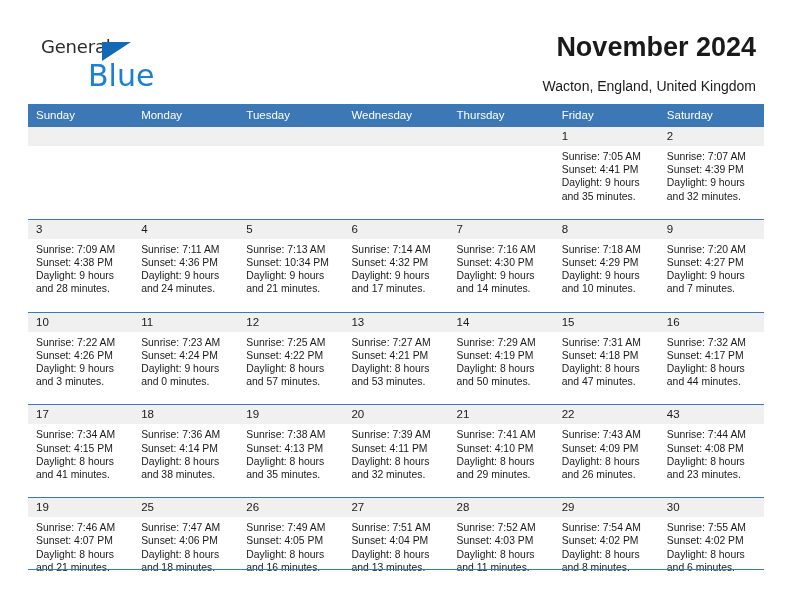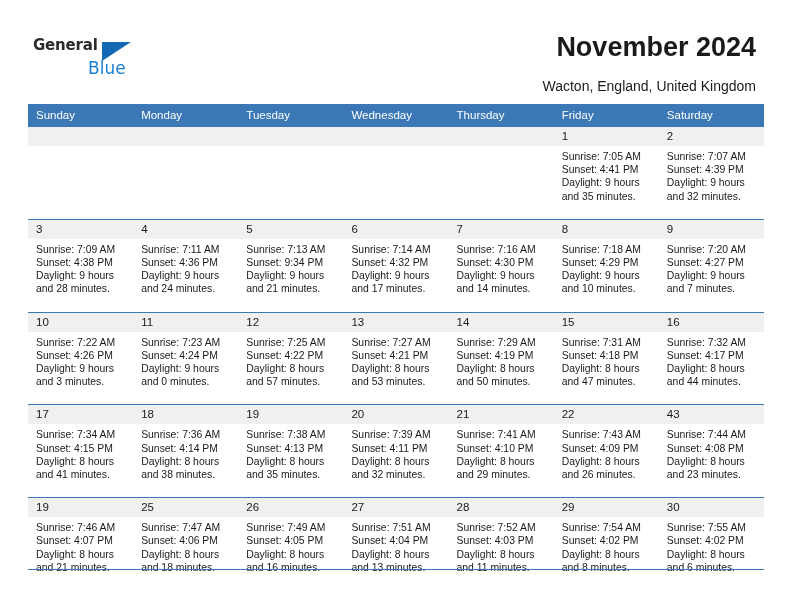--- a/index.html
+++ b/index.html
@@ -31,42 +31,42 @@
   }
   .logo {
     position: absolute;
     left: 33px;
     top: 36px;
     width: 180px;
     height: 52px;
   }
   .logo-general {
     position: absolute;
-    left: 0;
+    left: 8px;
     top: 0;
-    font-size: 15px;
+    font-size: 18px;
     letter-spacing: -0.2px;
     color: #2b2b2b;
     font-family: "DejaVu Sans", sans-serif;
-    font-weight: 700;
+    font-weight: 400;
   }
   .logo-tri {
     position: absolute;
     left: 69px;
     top: 6px;
     width: 0;
     height: 0;
     border-left: 29px solid #1469b4;
     border-bottom: 19px solid transparent;
   }
   .logo-blue {
     position: absolute;
     left: 55px;
     top: 22px;
-    font-size: 17px;
+    font-size: 30px;
     color: #1b7fd4;
     font-family: "DejaVu Sans", sans-serif;
     font-weight: 400;
   }
   .title {
     position: absolute;
     right: 36px;
     top: 32px;
     font-size: 27px;
     color: #1a1a1a;
@@ -223,21 +223,21 @@
               <div>Sunrise: 7:11 AM</div>
               <div>Sunset: 4:36 PM</div>
               <div>Daylight: 9 hours</div>
               <div>and 24 minutes.</div>
             </div>
           </td>
           <td>
             <div class="daynum">5</div>
             <div class="info">
               <div>Sunrise: 7:13 AM</div>
-              <div>Sunset: 9:34 PM</div>
+              <div>Sunset: 10:34 PM</div>
               <div>Daylight: 9 hours</div>
               <div>and 21 minutes.</div>
             </div>
           </td>
           <td>
             <div class="daynum">6</div>
             <div class="info">
               <div>Sunrise: 7:14 AM</div>
               <div>Sunset: 4:32 PM</div>
               <div>Daylight: 9 hours</div>

